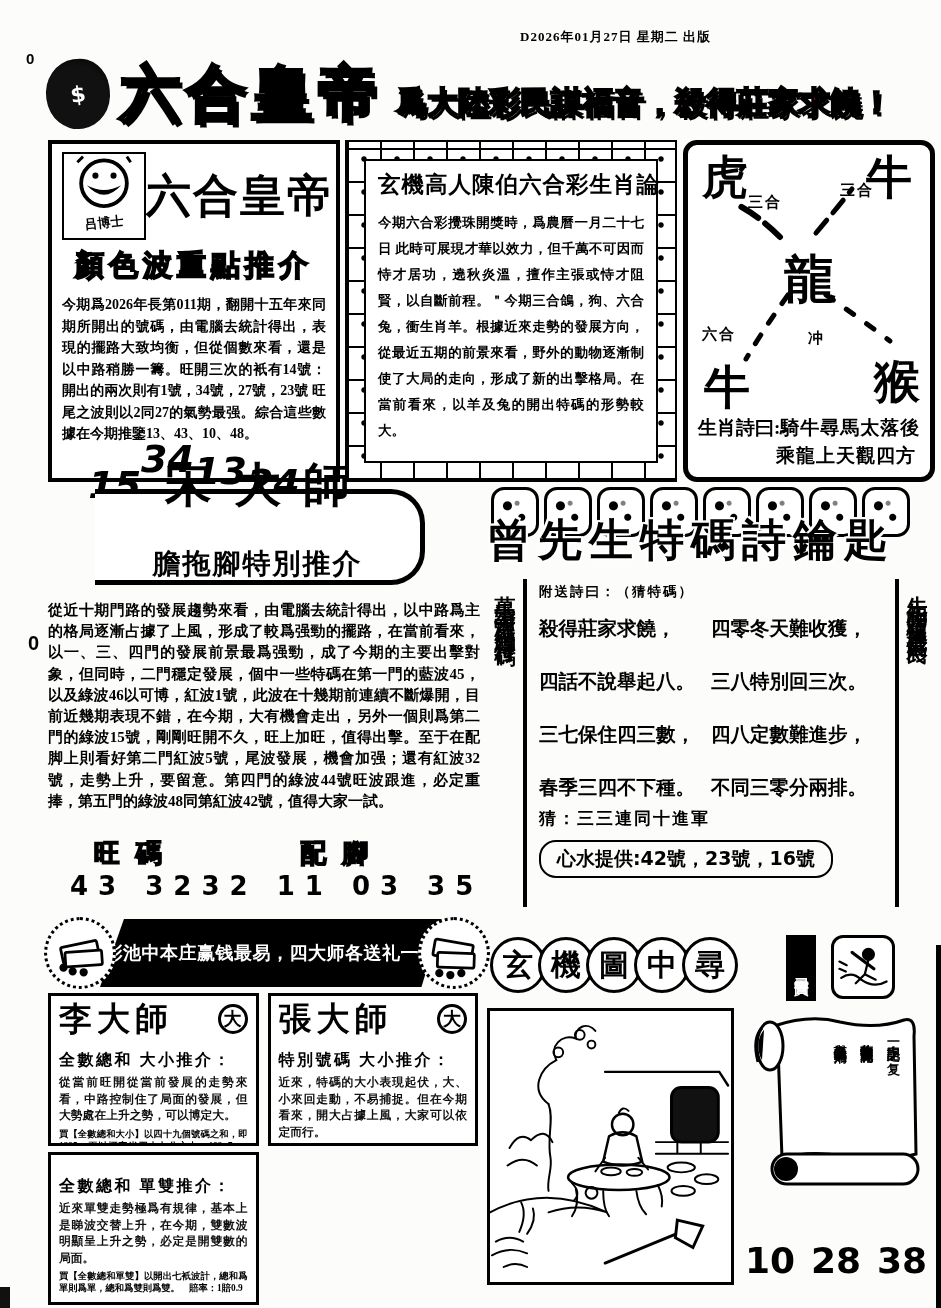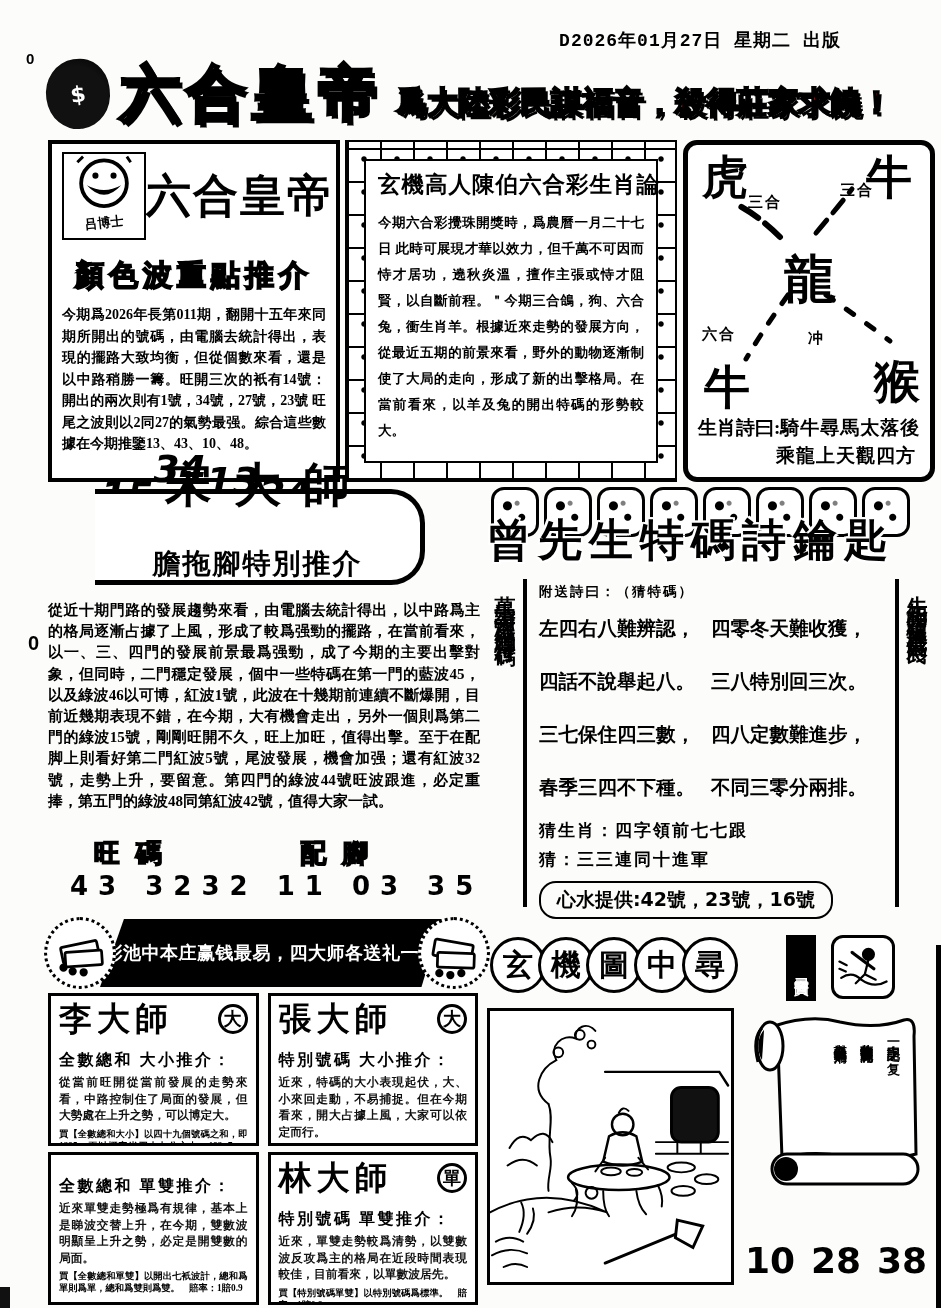--- a/index.html
+++ b/index.html
@@ -9,23 +9,23 @@
     background: #fcfcfa;
     color: #000;
     font-family: "Liberation Serif", serif;
     overflow: hidden;
   }
   .abs { position: absolute; }
 
   
   .date-line {
     left: 520px; top: 28px; width: 360px;
-    text-align: center;
-    font-family: Liberation Mono, monospace;
-    font-weight: bold; font-size: 18px; letter-spacing: 1px;
+    text-align: left;
+    font-family: Liberation Serif, serif;
+    font-weight: bold; font-size: 13px; letter-spacing: 1px;
   }
 
   
   .masthead { left: 46px; top: 52px; width: 892px; height: 84px; display: flex; align-items: center; }
   .mast-logo {
     width: 64px; height: 70px; border-radius: 50% 45% 50% 48%;
     background: radial-gradient(circle at 45% 55%, #111 60%, #000 100%);
     color: #fff; font-weight: 900; font-family: "DejaVu Sans", sans-serif;
     display: flex; align-items: center; justify-content: center;
     font-size: 22px; transform: rotate(-8deg); flex: none;
@@ -61,30 +61,30 @@
   .cb-logo-label {
     display: block; text-align: center;
     font-size: 13px; font-weight: 800; transform: rotate(-6deg);
   }
   .cb-title {
     flex: 1; text-align: center;
     font-family: "DejaVu Sans", sans-serif;
     font-size: 45px; font-weight: 900; letter-spacing: 2px; white-space: nowrap;
   }
   .cb-subtitle {
-    margin-top: 16px; text-align: center;
+    margin-top: 6px; text-align: center;
     font-family: "DejaVu Sans", sans-serif;
     font-size: 29px; font-weight: 900; letter-spacing: 5px;
     color: #fff; -webkit-text-stroke: 1.8px #000; white-space: nowrap;
   }
   .cb-body {
     margin-top: 8px; font-size: 14px; font-weight: 700;
     line-height: 21.5px; text-align: justify;
   }
-  .cb-numbers { margin-top: 2px; padding: 0 14px; display: flex; justify-content: flex-end; }
+  .cb-numbers { margin-top: 2px; padding: 0 14px; display: flex; justify-content: center; }
   .cb-num {
     font-family: "DejaVu Sans", sans-serif; font-weight: 900; font-style: italic;
     font-size: 38px;
   }
   .cb-num:nth-child(1){ transform: translateY(16px); }
   .cb-num:nth-child(2){ transform: translateY(-10px); }
   .cb-num:nth-child(3){ transform: translateY(2px); }
   .cb-num:nth-child(4){ transform: translateY(14px); }
 
   
@@ -390,30 +390,29 @@
     <div class="stamp"></div>
     <div class="stamp"></div>
     <div class="stamp"></div>
   </div>
   <div class="zeng-title">曾先生特碼詩鑰匙</div>
   <div class="zeng-side zeng-side-left">萬千詩句玄機一觸得特碼</div>
   <div class="zeng-side zeng-side-right">先生相贈窺破天機爲彩民</div>
   <div class="zeng-content">
     <div class="zeng-intro">附送詩曰：（猜特碼）</div>
     <div class="zeng-poem">
-      <span>左四右八難辨認，</span>
+      <span>殺得莊家求饒，</span>
       <span>四零冬天難收獲，</span>
       <span>四話不說舉起八。</span>
       <span>三八特別回三次。</span>
       <span>三七保住四三數，</span>
       <span>四八定數難進步，</span>
       <span>春季三四不下種。</span>
       <span>不同三零分兩排。</span>
     </div>
-    <div class="zeng-guess">猜生肖：四字領前七七跟</div>
     <div class="zeng-guess2">猜：三三連同十進軍</div>
     <div class="zeng-tips">心水提供:42號，23號，16號</div>
   </div>
 </div>
 
 <div class="abs banner">
   <div class="banner-black">
     <span class="banner-text">彩池中本庄赢钱最易，四大师各送礼一份</span>
   </div>
   <div class="money-circle money-left">
@@ -478,29 +477,20 @@
       <span class="mb-badge">大</span>
     </div>
     <div class="mb-sub">特別號碼 大小推介：</div>
     <div class="mb-body">近來，特碼的大小表現起伏，大、小來回走動，不易捕捉。但在今期看來，開大占據上風，大家可以依定而行。</div>
     <div class="mb-foot">買【特別號碼大小】以1至24號爲【小】，25至48號爲【大】，開49號則作【和】。　賠率：1賠0.9</div>
   </div>
   <div class="master-box">
     <div class="mb-sub">全數總和 單雙推介：</div>
     <div class="mb-body">近來單雙走勢極爲有規律，基本上是睇波交替上升，在今期，雙數波明顯呈上升之勢，必定是開雙數的局面。</div>
     <div class="mb-foot">買【全數總和單雙】以開出七衹波計，總和爲單則爲單，總和爲雙則爲雙。　賠率：1賠0.9</div>
-  </div>
-  <div class="master-box">
-    <div class="mb-head">
-      <span class="mb-name">林大師</span>
-      <span class="mb-badge">單</span>
-    </div>
-    <div class="mb-sub">特別號碼 單雙推介：</div>
-    <div class="mb-body">近來，單雙走勢較爲清勢，以雙數波反攻爲主的格局在近段時間表現較佳，目前看來，以單數波居先。</div>
-    <div class="mb-foot">買【特別號碼單雙】以特別號碼爲標準。　賠率：1賠0.9</div>
   </div>
 </div>
 
 <div class="abs picture-box">
   <svg viewBox="0 0 247 277">
     <g stroke="#000" fill="none" stroke-width="2" stroke-linecap="round">
       <path d="M60,95 C40,80 52,58 68,50 C60,36 74,22 88,28 C86,16 100,10 108,20"></path>
       <path d="M60,95 C66,110 58,130 62,150 C64,162 58,172 60,184"></path>
       <circle cx="70" cy="42" r="5"></circle>
         <circle cx="92" cy="24" r="5"></circle>

